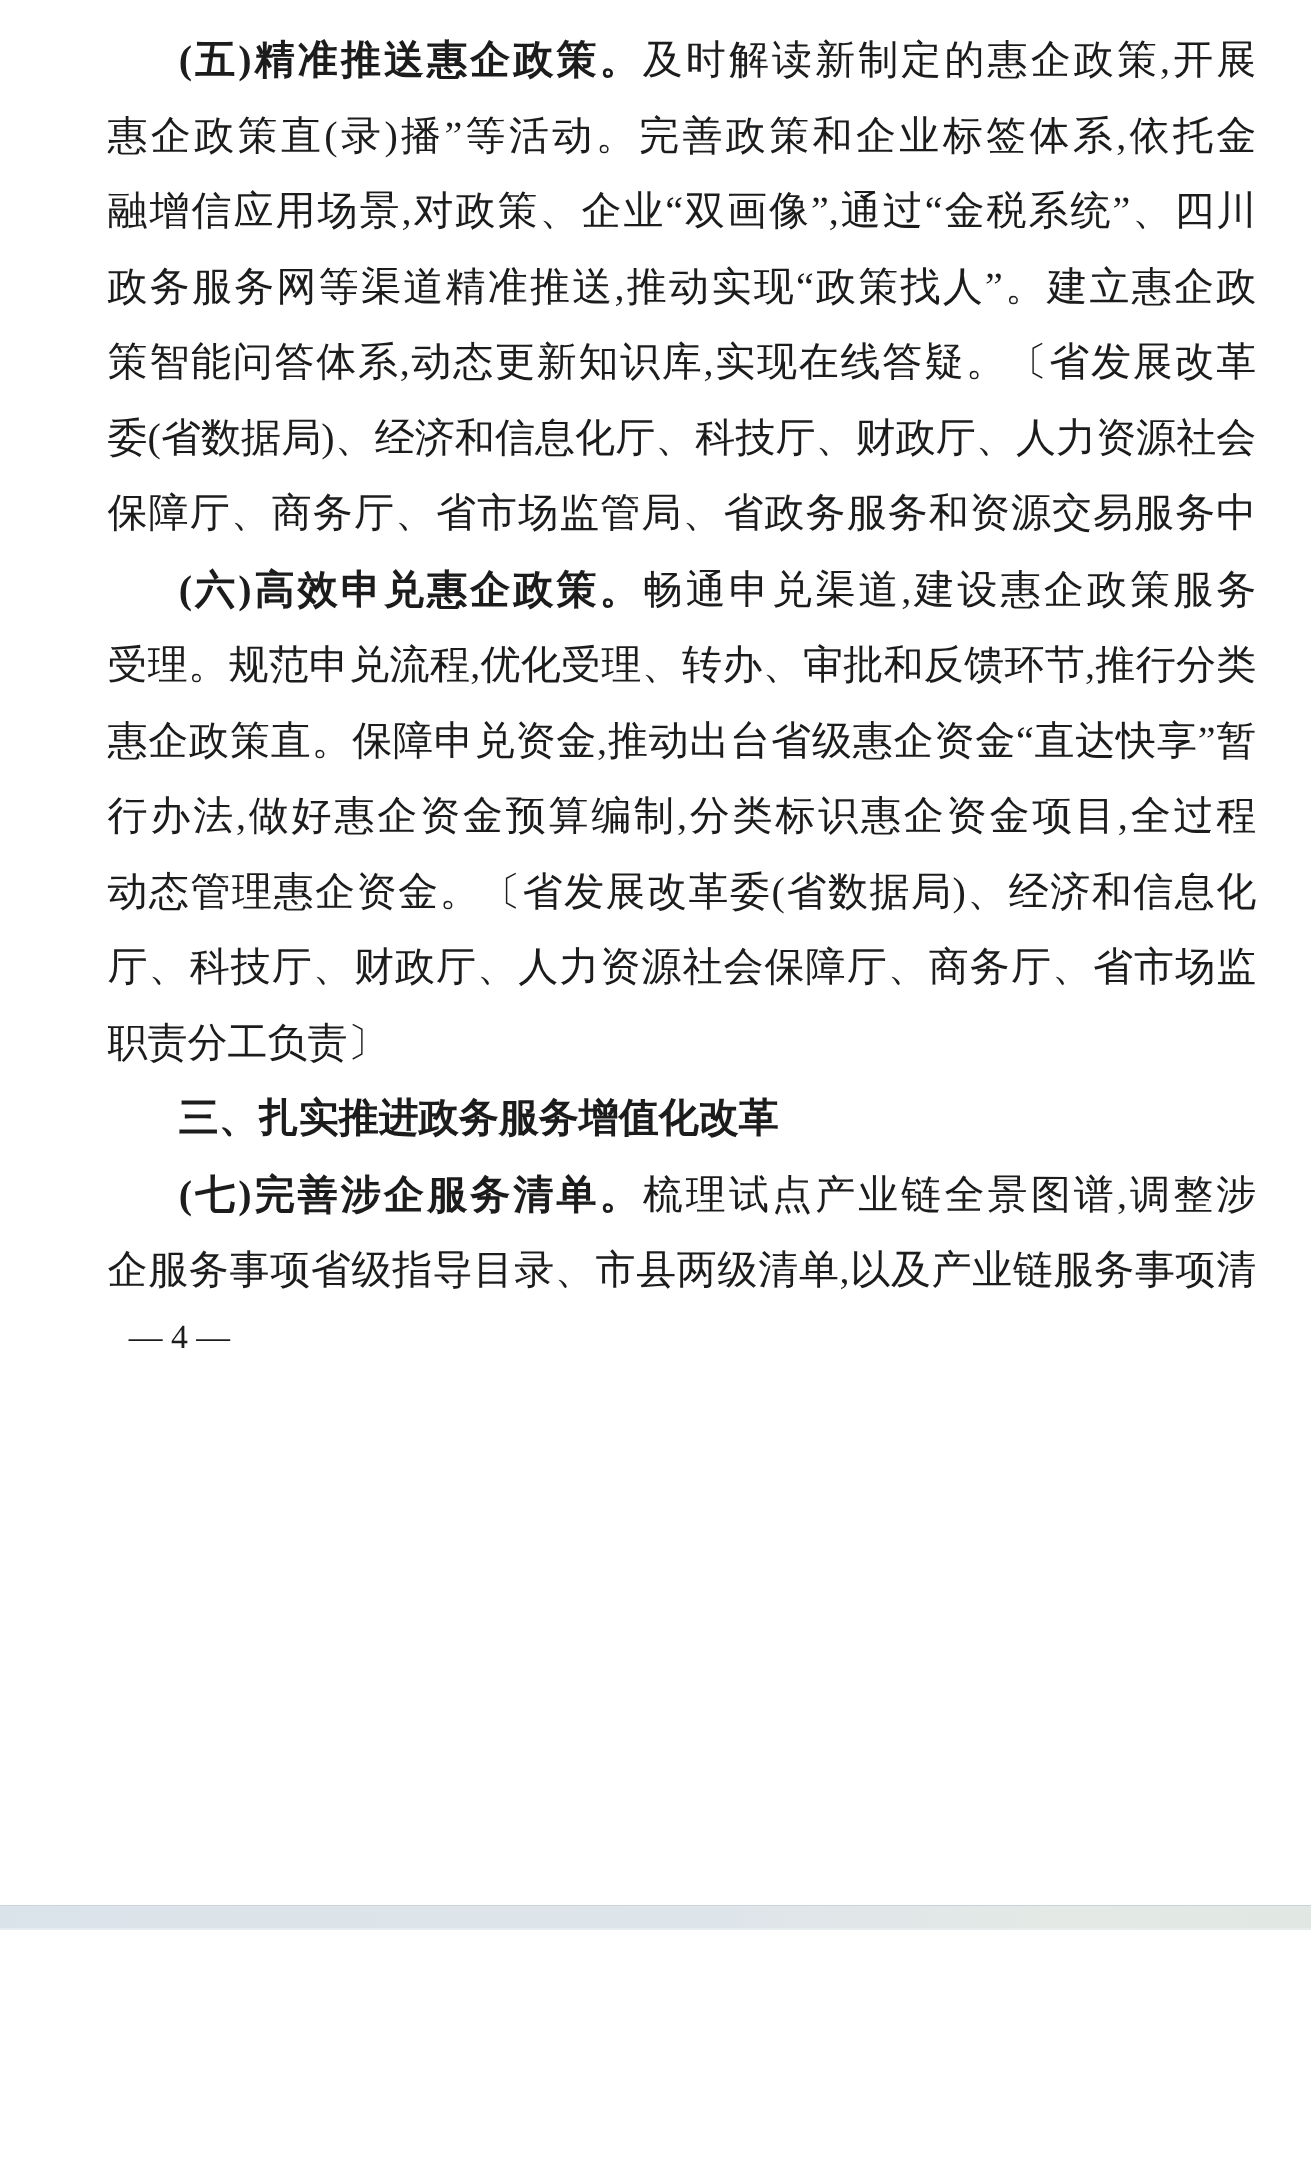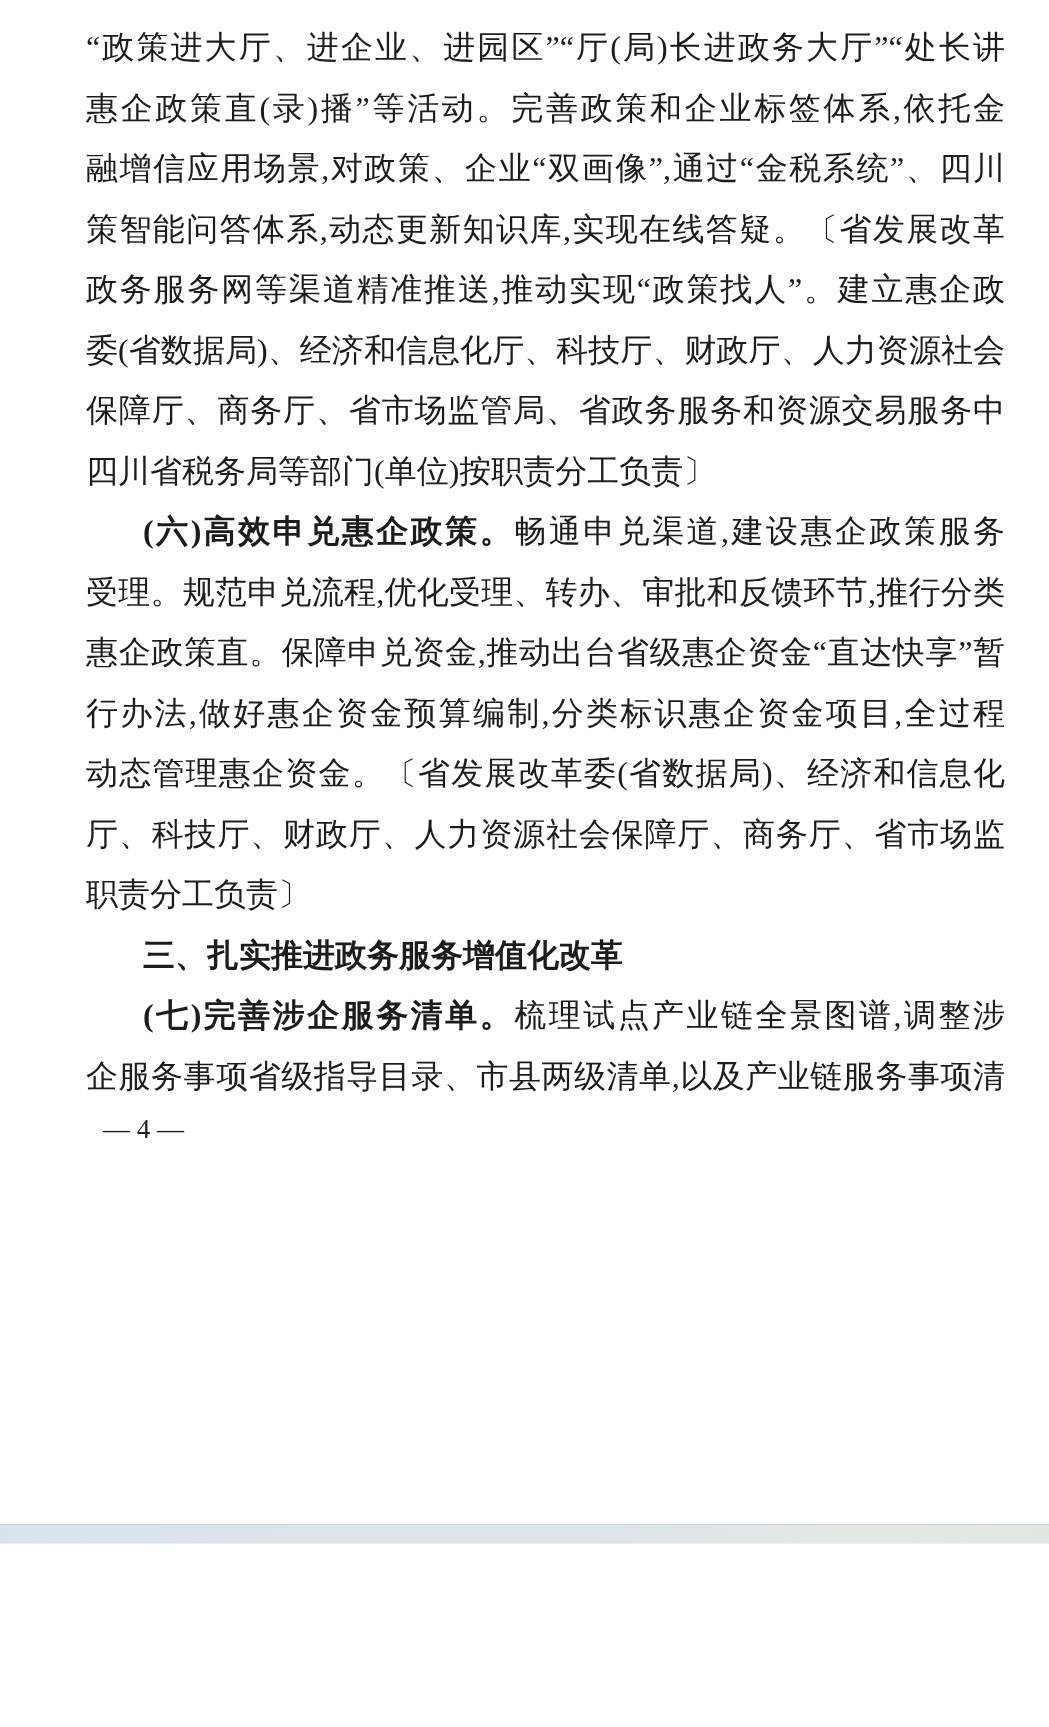--- a/index.html
+++ b/index.html
@@ -51,28 +51,27 @@
     border-top: 1px solid #c9d4db;
     border-bottom: 1px solid #e9edef;
   }
 </style>
 </head>
 <body>
 
 <div class="page">
   <div class="text-block">
 
-    <div class="line">“政策进大厅、进企业、进园区”“厅(局)长进政务大厅”“处长讲</div>
+    <div class="line indent"><span class="lead">(五)精准推送惠企政策。</span><span>及时解读新制定的惠企政策,开展</span></div>
     <div class="line">惠企政策直(录)播”等活动。完善政策和企业标签体系,依托金</div>
     <div class="line">融增信应用场景,对政策、企业“双画像”,通过“金税系统”、四川</div>
+    <div class="line">政务服务网等渠道精准推送,推动实现“政策找人”。建立惠企政</div>
     <div class="line">策智能问答体系,动态更新知识库,实现在线答疑。〔省发展改革</div>
-    <div class="line">政务服务网等渠道精准推送,推动实现“政策找人”。建立惠企政</div>
     <div class="line">委(省数据局)、经济和信息化厅、科技厅、财政厅、人力资源社会</div>
     <div class="line">保障厅、商务厅、省市场监管局、省政务服务和资源交易服务中心、</div>
-    <div class="line short">四川省税务局等部门(单位)按职责分工负责〕</div>
 
     <div class="line indent"><span class="lead">(六)高效申兑惠企政策。</span><span>畅通申兑渠道,建设惠企政策服务</span></div>
     <div class="line">受理。规范申兑流程,优化受理、转办、审批和反馈环节,推行分类</div>
     <div class="line">惠企政策直。保障申兑资金,推动出台省级惠企资金“直达快享”暂</div>
     <div class="line">行办法,做好惠企资金预算编制,分类标识惠企资金项目,全过程</div>
     <div class="line">动态管理惠企资金。〔省发展改革委(省数据局)、经济和信息化</div>
     <div class="line">厅、科技厅、财政厅、人力资源社会保障厅、商务厅、省市场监管局、</div>
     <div class="line short">职责分工负责〕</div>
 
     <div class="line heading indent">三、扎实推进政务服务增值化改革</div>

